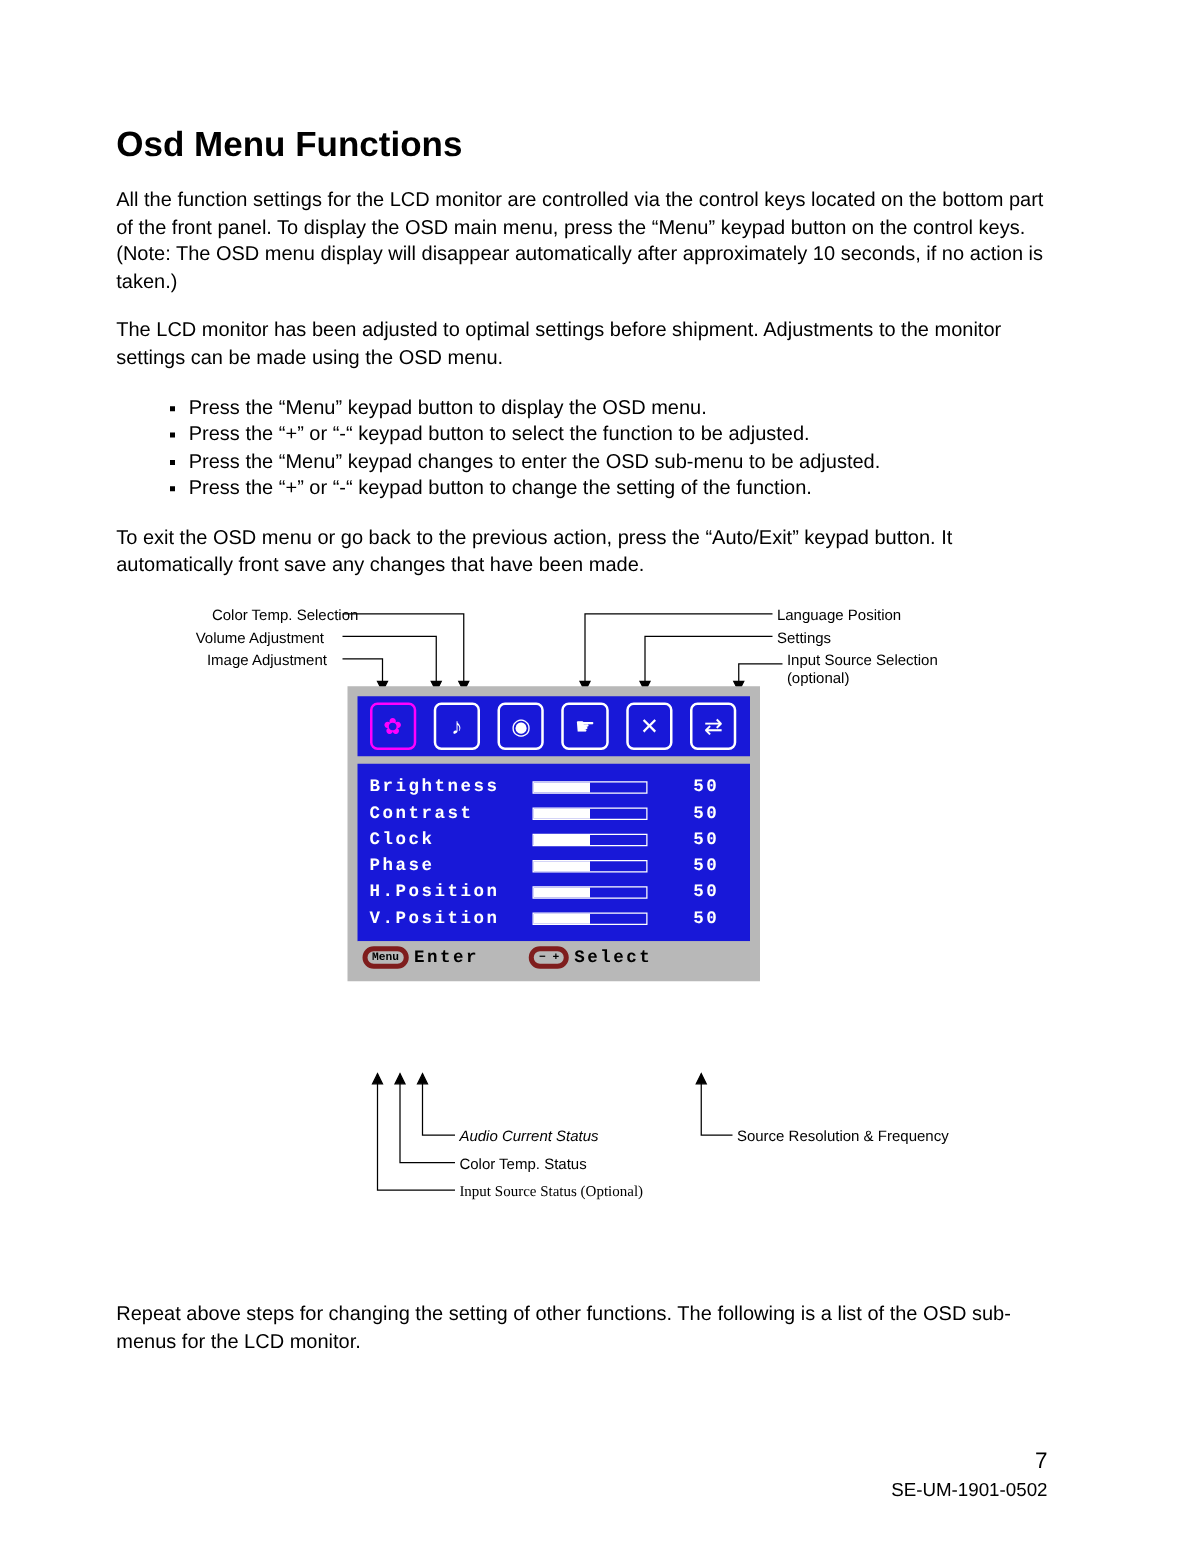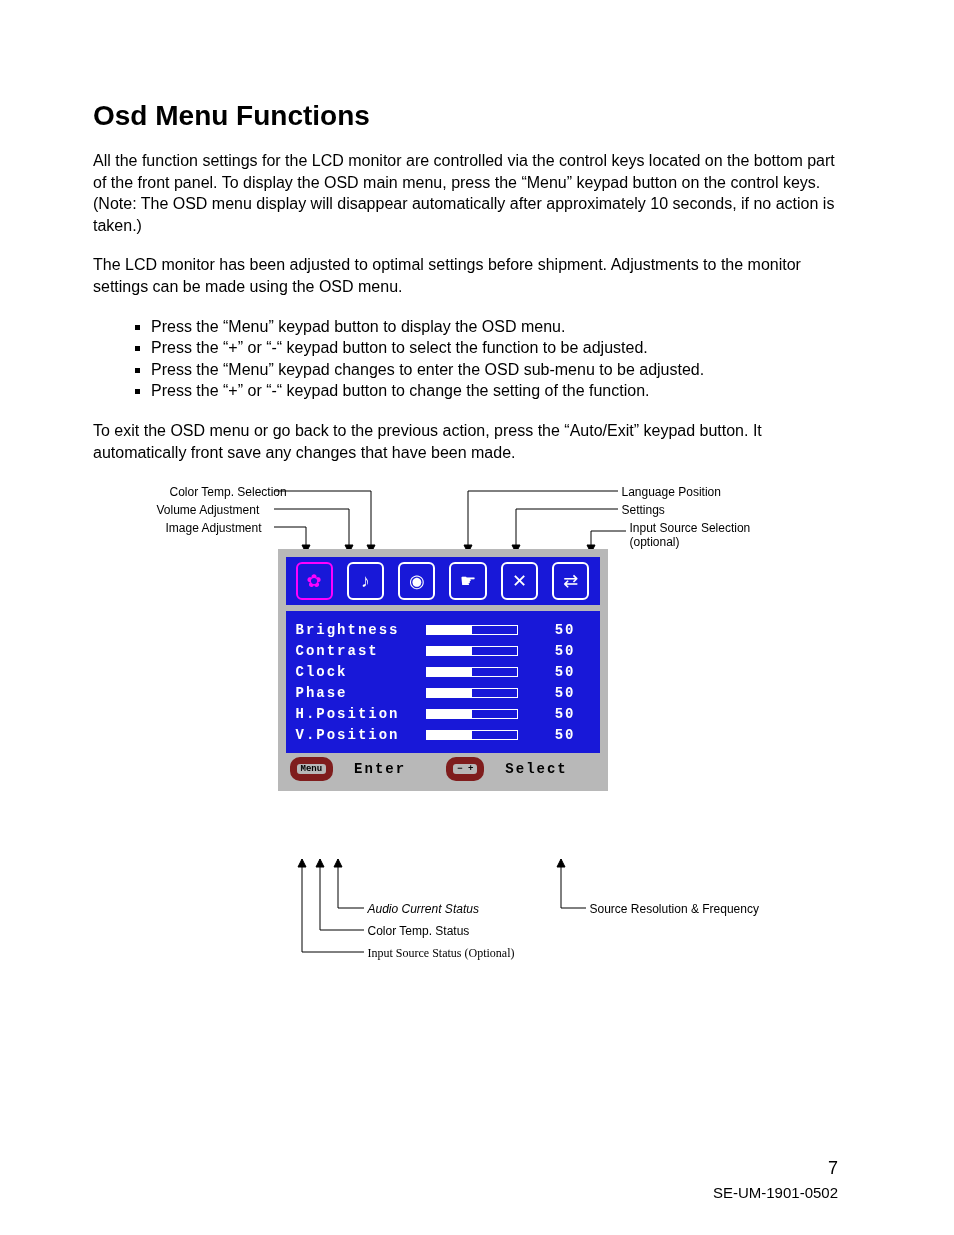--- a/index.html
+++ b/index.html
@@ -107,27 +107,27 @@
     font-family: "Courier New", monospace;
     font-weight: bold;
     letter-spacing: 2px;
     font-size: 14px;
     display: flex;
     padding: 4px 4px 2px 4px;
     gap: 40px;
   }
   .footer .btn-oval {
     display: inline-block;
-    border: 7px solid #7f1d1d;
+    border: 4px solid #7f1d1d;
     border-radius: 10px;
     padding: 0 4px;
     font-size: 9px;
     letter-spacing: 0;
     vertical-align: middle;
-    margin-right: 21px;
+    margin-right: 4px;
   }
   svg.lines { position: absolute; left:0; top:0; pointer-events:none; }
   .page-num {
     position: absolute;
     right: 116px;
     bottom: 56px;
     font-size: 18px;
   }
   .doc-id {
     position: absolute;
@@ -218,16 +218,17 @@
         <div class="row"><span class="name">V.Position</span><span class="bar"></span><span class="val">50</span></div>
       </div>
 
       <div class="footer">
         <span><span class="btn-oval">Menu</span><span>Enter</span></span>
         <span><span class="btn-oval">− +</span><span>Select</span></span>
       </div>
     </div>
   </div>
 
+  <p style="margin-top:60px;">Repeat above steps for changing the setting of other functions. The following is a list of the OSD sub-menus for the LCD monitor.</p>
 
   <div class="page-num">7</div>
   <div class="doc-id">SE-UM-1901-0502</div>
 </div>
 
 </body></html>

